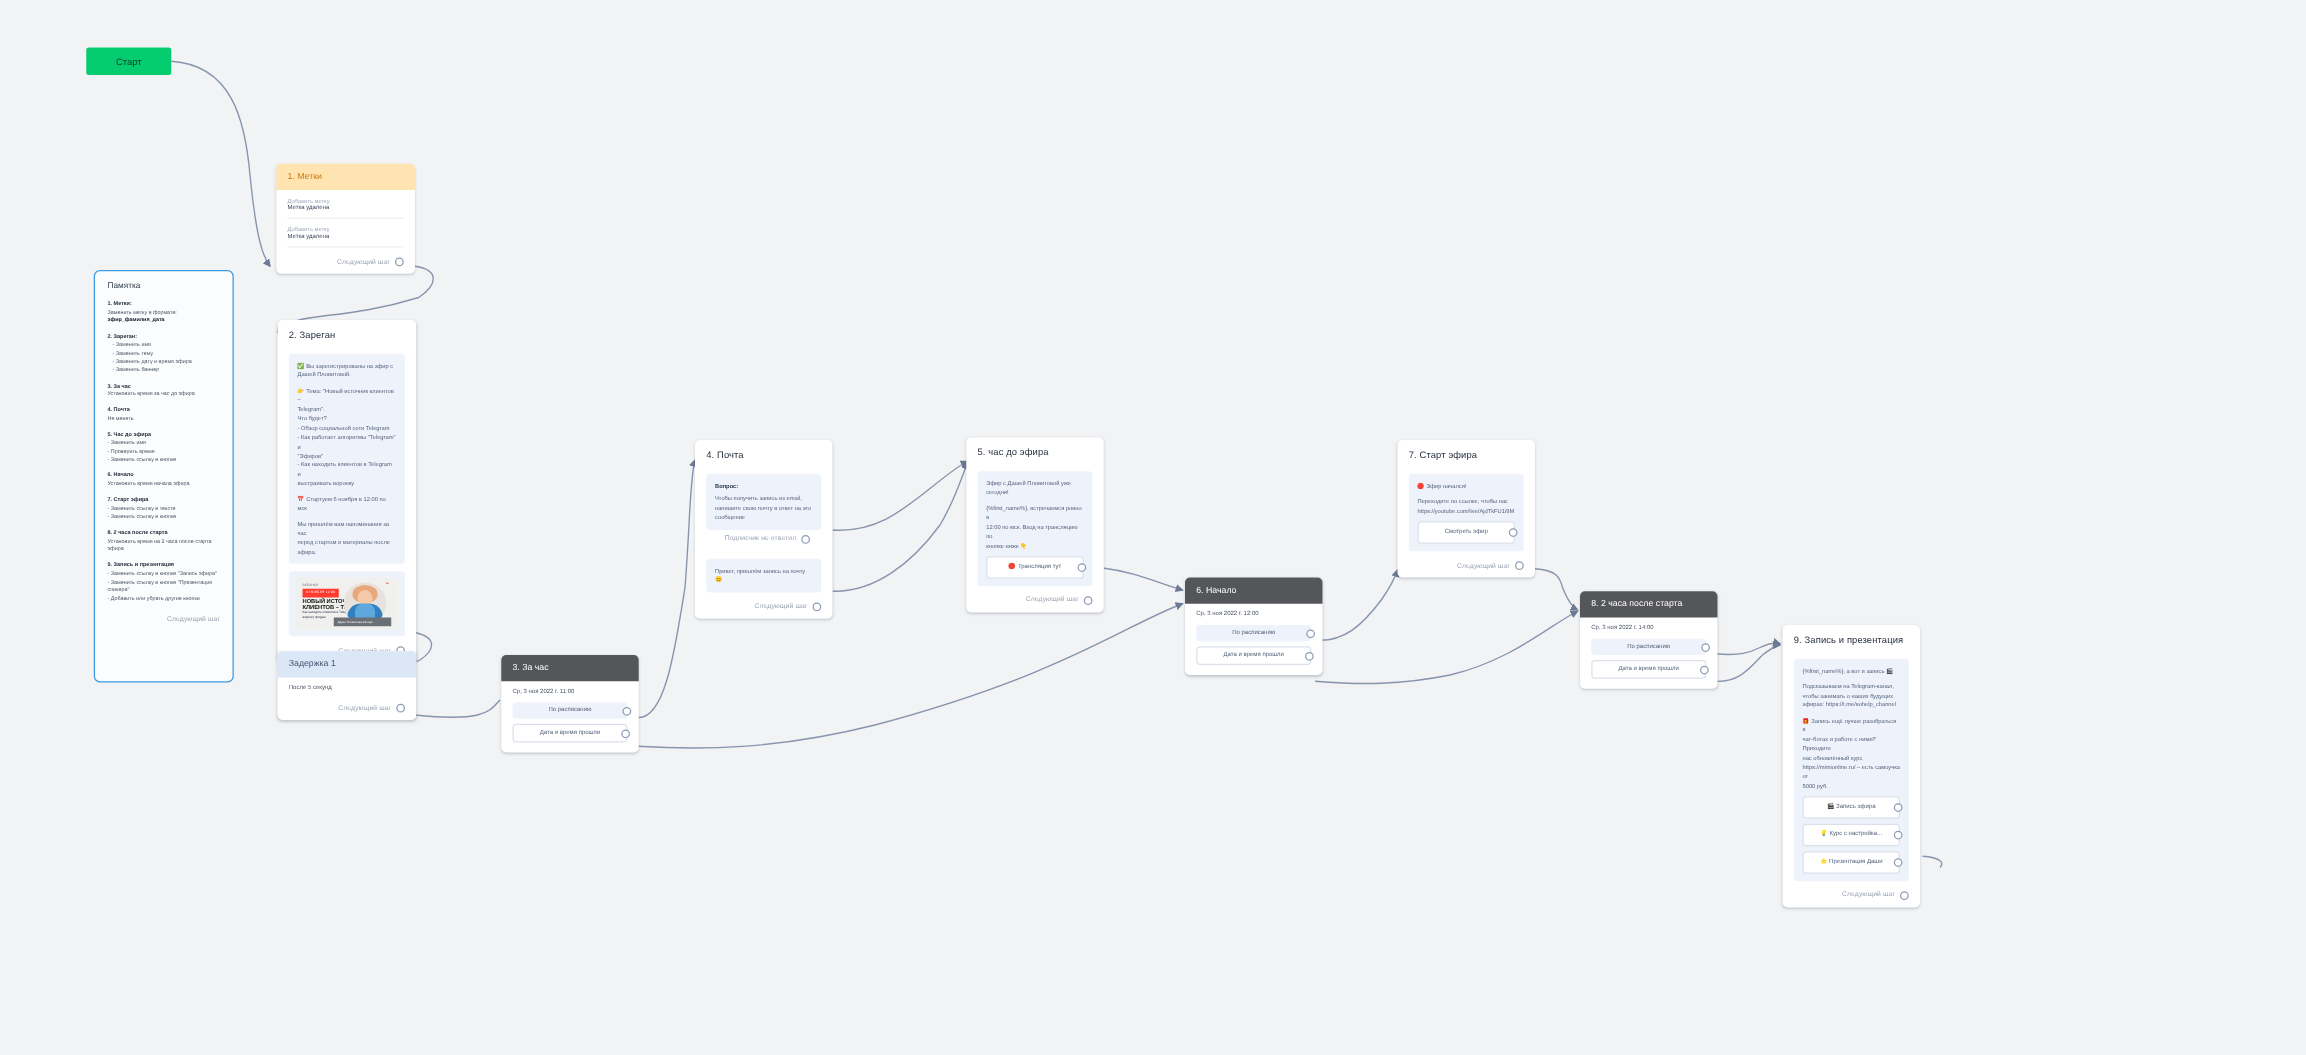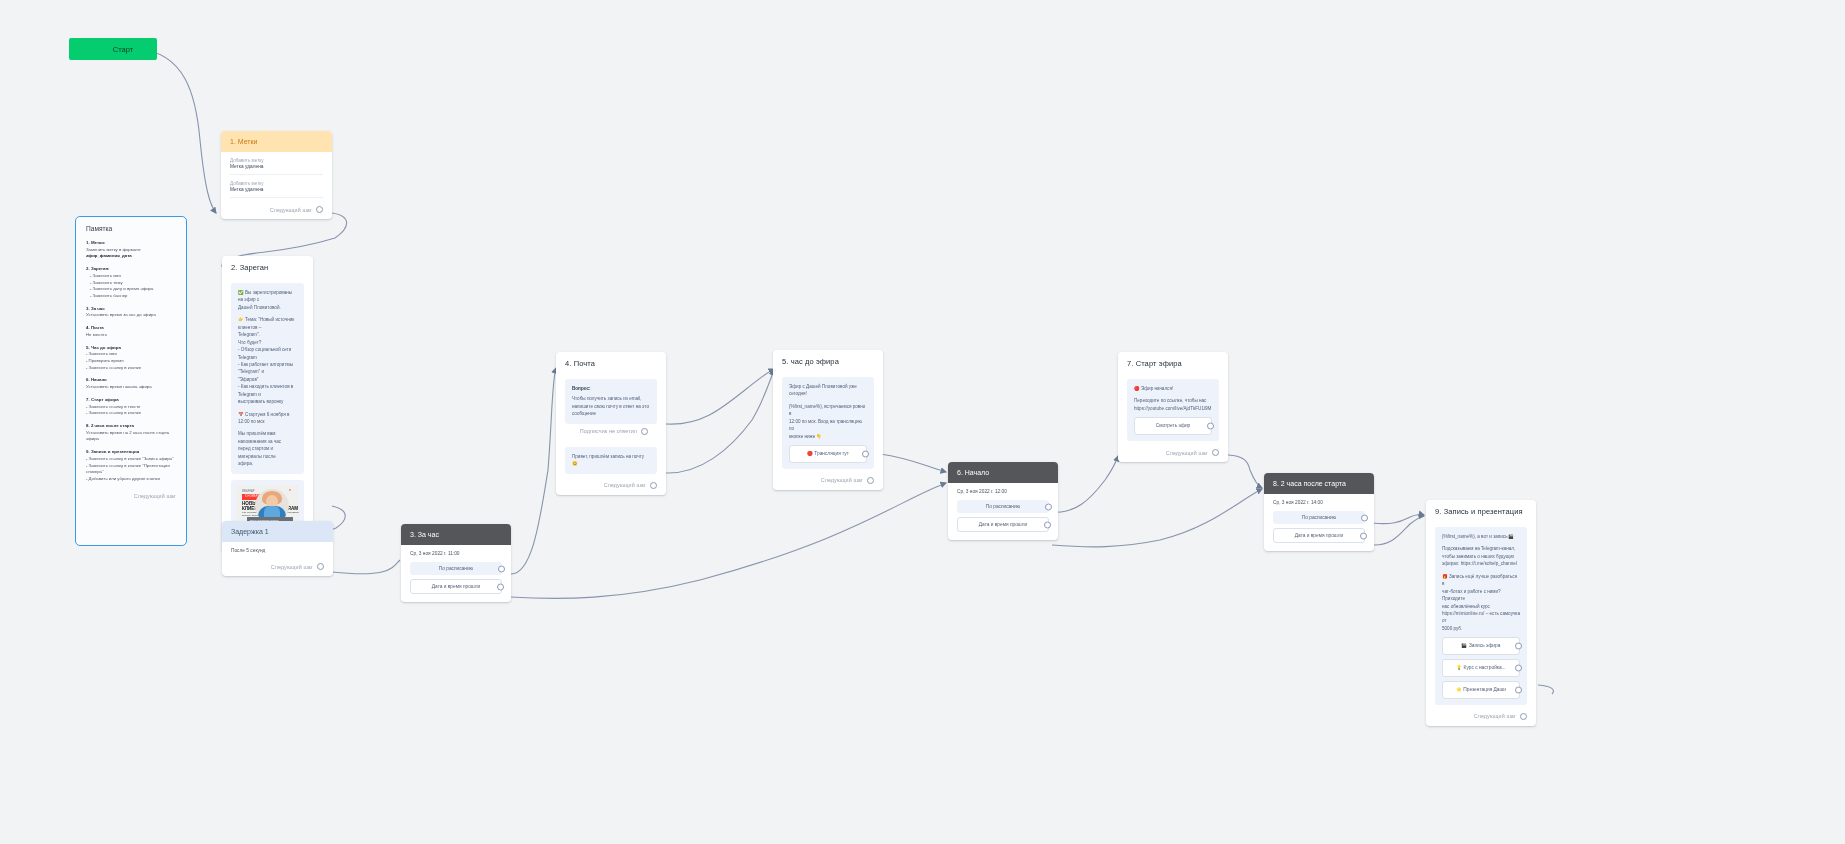--- a/index.html
+++ b/index.html
@@ -19,21 +19,21 @@
   .node-body{padding:0 9px 4px 9px;}
   .next-row{display:flex;justify-content:flex-end;align-items:center;
             padding:4px 9px 6px 9px;}
   .next-label{font-size:5.4px;color:#9aa3b0;letter-spacing:.1px;}
   .port{width:5px;height:5px;border-radius:50%;background:#fff;
         border:1px solid #8d9bb5;margin-left:4px;}
 
   
   .start-node{position:absolute;background:#05cd6f;border-radius:2px;
       display:flex;align-items:center;justify-content:center;
-      color:#0b3d26;font-size:7.5px;padding-left:20px;}
+      color:#0b3d26;font-size:7.5px;}
 
   
   .memo{position:absolute;background:#fbfcfd;border:1.4px solid #3b9ae1;border-radius:5px;}
   .memo-title{font-size:6.6px;color:#374151;padding:8px 10px 0 10px;}
   .memo-inner{margin:8px 10px 10px 10px;font-size:4.3px;line-height:1.55;color:#4b5563;}
   .memo-inner b{color:#1f2937;font-size:4.4px;}
   .memo-sec{margin-bottom:6px;}
   .memo-li{padding-left:4px;}
   .memo-code{font-weight:bold;color:#111827;}
   .memo-foot{display:flex;justify-content:flex-end;padding:0 10px 6px 10px;}
@@ -167,21 +167,21 @@
         <div class="field-val">Метка удалена</div>
       </div>
       <div class="divider"></div>
     </div>
     <div class="next-row">
       <span class="next-label">Следующий шаг</span>
       <span class="port"></span>
     </div>
   </div>
 
-  <div class="node" style="left:222px;top:256px;width:91px;">
+  <div class="node" style="left:222px;top:256px;width:111px;">
     <div class="node-title">2. Зареган</div>
     <div class="node-body">
       <div class="bubble">
         <p><span>✅ Вы зарегистрированы на эфир с</span><br>
            <span>Дашей Пловитовой.</span></p>
         <p><span>👉 Тема: "Новый источник клиентов –</span><br>
            <span>Telegram".</span><br>
            <span>Что будет?</span><br>
            <span>- Обзор социальной сети Telegram</span><br>
            <span>- Как работает алгоритмы "Telegram" и</span><br>

